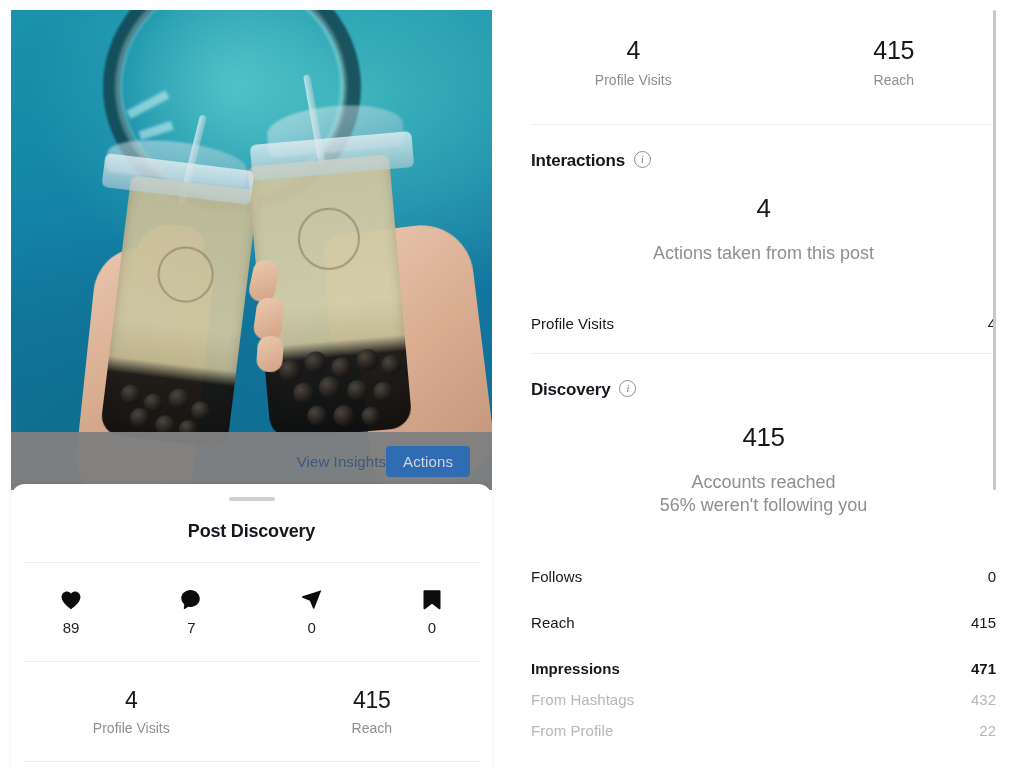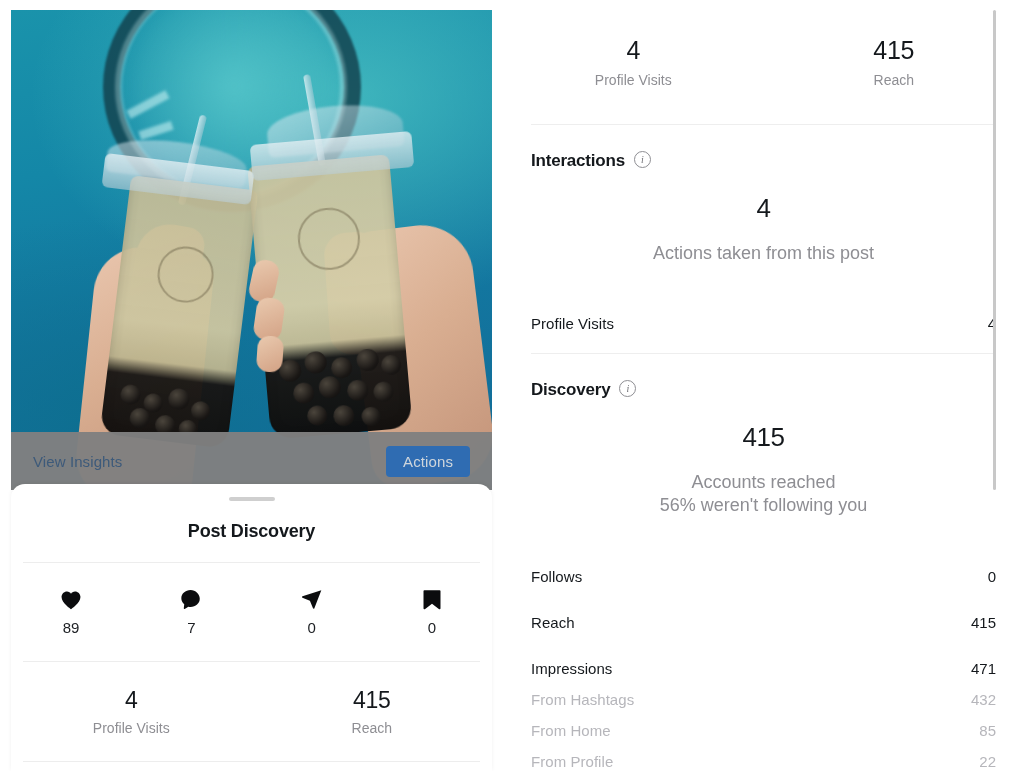--- a/index.html
+++ b/index.html
@@ -183,21 +183,21 @@
   .straw-r { left: 300px; top: 64px; transform: rotate(-10deg); }
 
   
   .insights-bar {
     position: absolute;
     left: 11px; top: 432px;
     width: 481px; height: 58px;
     background: rgba(128,128,128,0.97);
     display: flex;
     align-items: center;
-    justify-content: space-between;
+    justify-content: flex-end;
     padding: 0 22px;
     box-sizing: border-box;
   }
   .view-insights {
     font-size: 15px;
     color: #3d5a7a;
     letter-spacing: 0.1px;
   }
   .promote-btn {
     background: #2f6cb2;
@@ -517,32 +517,28 @@
       </div>
 
       <div class="kv-row" style="margin-top:51px;">
         <span class="k">Follows</span>
         <span class="v">0</span>
       </div>
       <div class="kv-row" style="margin-top:29px;">
         <span class="k">Reach</span>
         <span class="v">415</span>
       </div>
-      <div class="kv-row" style="margin-top:29px;">
+      <div class="kv-row" style="margin-top:29px;font-weight:bold;">
         <span class="k">Impressions</span>
         <span class="v">471</span>
       </div>
       <div class="kv-row sub" style="margin-top:14px;gap:36px;">
         <span class="k">From Hashtags</span>
         <span class="v">432</span>
       </div>
-      <div class="kv-row sub" style="margin-top:14px;">
-        <span class="k">From Home</span>
-        <span class="v">85</span>
-      </div>
       <div class="kv-row sub" style="margin-top:14px;justify-content:space-between;">
         <span class="k">From Profile</span>
         <span class="v">22</span>
       </div>
     </div>
 
     <div class="scrollbar"></div>
   </div>
 </div>
 

